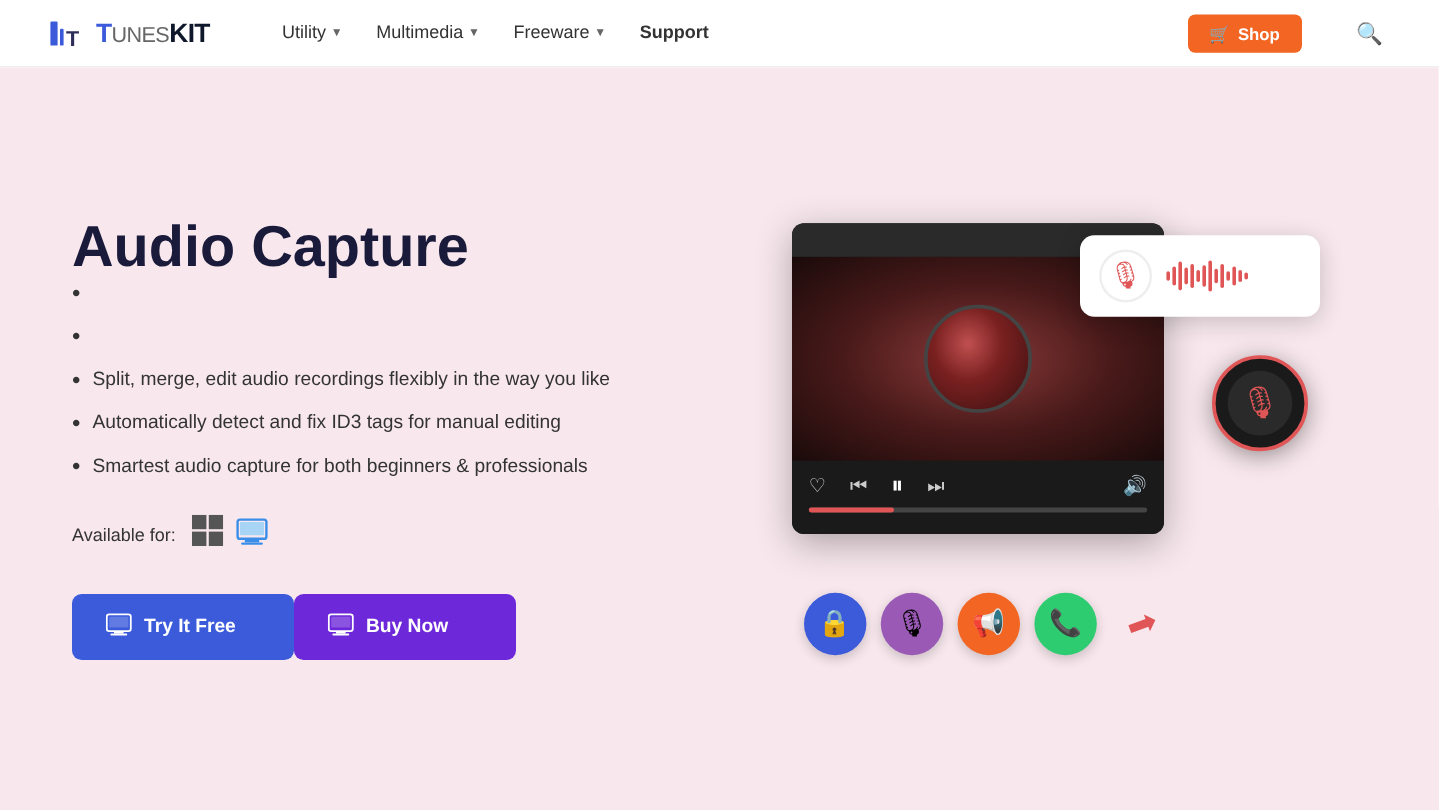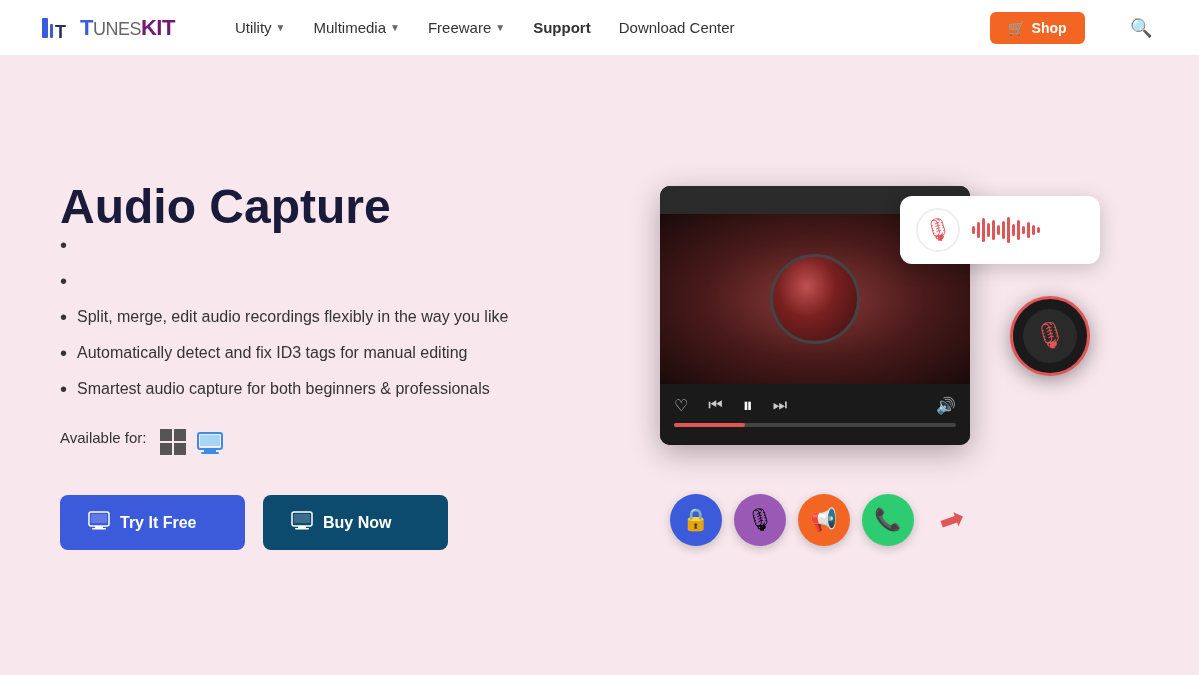--- a/index.html
+++ b/index.html
@@ -122,53 +122,53 @@
       line-height: 1.5;
     }
     .bullet {
       color: #333;
       font-size: 20px;
       line-height: 1.2;
       flex-shrink: 0;
     }
     .available-for {
       display: flex;
+      align-items: center;
       gap: 14px;
       margin-bottom: 32px;
       font-size: 15px;
       color: #333;
     }
     .platform-icons {
       display: flex;
       gap: 10px;
     }
     .platform-icon {
       font-size: 22px;
       color: #555;
     }
     .cta-buttons {
       display: flex;
-      gap: 18px;
     }
     .btn-try {
       background: #3b5bdb;
       color: #fff;
       border: none;
       border-radius: 8px;
       padding: 14px 28px;
       font-size: 16px;
       font-weight: 700;
       cursor: pointer;
       display: flex;
       align-items: center;
       gap: 10px;
       min-width: 185px;
     }
     .btn-buy {
-      background: #0c4a6e;
+      background: #6d28d9;
       color: #fff;
       border: none;
       border-radius: 8px;
       padding: 14px 28px;
       font-size: 16px;
       font-weight: 700;
       cursor: pointer;
       display: flex;
       align-items: center;
       gap: 10px;
@@ -384,42 +384,39 @@
 <header class="header">
   <a class="logo-area" href="#">
     <div class="logo-svg-container">
       <svg width="36" height="36" viewBox="0 0 36 36">
         <rect x="2" y="8" width="6" height="20" fill="#3b5bdb" rx="1"></rect>
         <rect x="10" y="14" width="3" height="14" fill="#3b5bdb" rx="1"></rect>
         <text x="15" y="28" font-size="18" font-weight="800" fill="#2d2d5a" font-family="Arial">T</text>
       </svg>
     </div>
     <span class="logo-text">
-      <span style="color:#3b5bdb">T</span><span style="font-size:18px; color:#666; font-weight:400">UNES</span><span style="color:#701a75">KIT</span>
+      <span style="color:#3b5bdb">T</span><span style="font-size:18px; color:#666; font-weight:400">UNES</span><span style="color:#0f172a">KIT</span>
     </span>
   </a>
 
   <nav>
     <div class="nav-item">
       <span>Utility</span>
       <span class="nav-arrow">▼</span>
     </div>
     <div class="nav-item">
       <span>Multimedia</span>
       <span class="nav-arrow">▼</span>
     </div>
     <div class="nav-item">
       <span>Freeware</span>
       <span class="nav-arrow">▼</span>
     </div>
     <div class="nav-support">
       <span>Support</span>
-    </div>
-    <div class="nav-download">
-      <span>Download Center</span>
     </div>
   </nav>
 
   <button class="shop-btn">
     <span>🛒</span>
     <span>Shop</span>
   </button>
   <button class="search-icon-btn">
     <span>🔍</span>
   </button>

